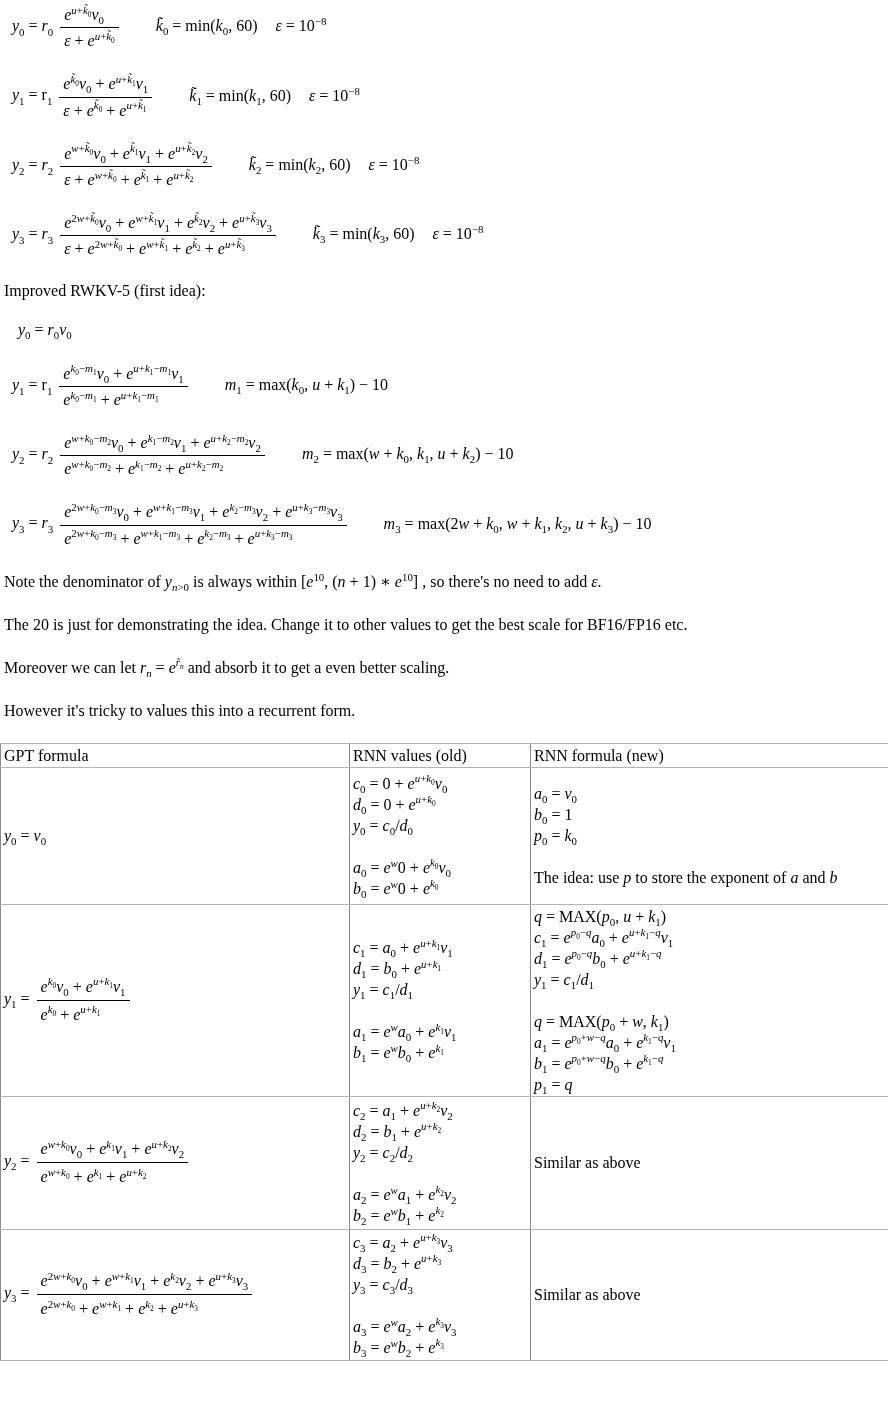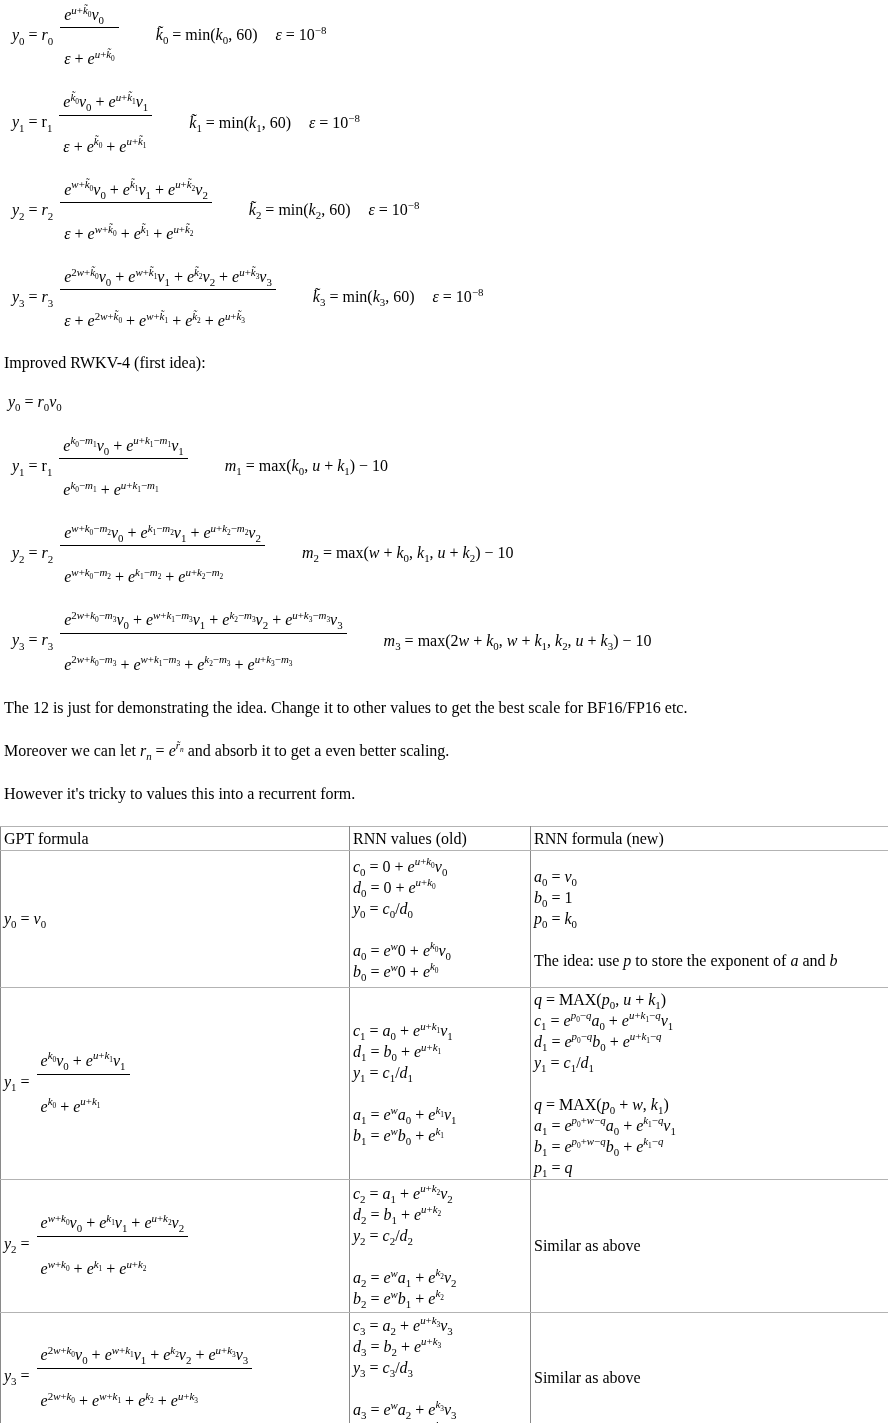--- a/index.html
+++ b/index.html
@@ -7,27 +7,27 @@
     width: 888px; height: 1423px; overflow: hidden;
     background: #ffffff; color: #000000;
     font-family: "Liberation Serif", "DejaVu Serif", serif;
     font-size: 16px;
   }
   .doc { padding-top: 4px; }
   .body-text { padding-left: 4px; padding-right: 4px; }
   .heading { margin: 0 0 21px 0; }
   .heading.improved { margin: 0 0 20px 0; }
   .eq { margin: 0 0 22px 8px; line-height: 1.2; white-space: nowrap; }
-  .eq.single { margin: 0 0 24px 4px; }
+  .eq.single { margin: 0 0 24px 14px; }
   .para { margin: 0 0 21px 0; line-height: 22px; }
   .para.last { margin-bottom: 9px; }
   sub, sup { line-height: 0; font-size: 68%; }
   .frac { display: inline-block; vertical-align: middle; text-align: left; margin: 0 3px; }
   .frac .num { display: block; padding: 1px 4px 3px 4px; }
-  .frac .den { display: block; border-top: 1px solid #000; padding: 21px 4px 1px 4px; }
+  .frac .den { display: block; border-top: 1px solid #000; padding: 3px 4px 1px 4px; }
   .side { margin-left: 34px; }
   .side2 { margin-left: 18px; }
   table.formula-table {
     border-collapse: collapse; table-layout: fixed; width: 888px;
   }
   table.formula-table td {
     border-top: 1px solid #b3b3b3; border-bottom: 1px solid #b3b3b3;
     border-left: 1px solid #8a8a8a; border-right: 1px solid #8a8a8a;
     vertical-align: middle; text-align: left;
     padding: 1px 3px; line-height: 21px; font-weight: normal;
@@ -45,28 +45,29 @@
 
 <div class="doc">
   <div class="body-text">
 
 
     <div class="eq"><i>y</i><sub>0</sub> = <i>r</i><sub>0</sub> <span class="frac"><span class="num"><i>e</i><sup><i>u</i>+<i>k̃</i><sub>0</sub></sup><i>v</i><sub>0</sub></span><span class="den"><i>ε</i> + <i>e</i><sup><i>u</i>+<i>k̃</i><sub>0</sub></sup></span></span><span class="side"><i>k̃</i><sub>0</sub> = min(<i>k</i><sub>0</sub>, 60)</span><span class="side2"><i>ε</i> = 10<sup>−8</sup></span></div>
     <div class="eq"><i>y</i><sub>1</sub> = r<sub>1</sub> <span class="frac"><span class="num"><i>e</i><sup><i>k̃</i><sub>0</sub></sup><i>v</i><sub>0</sub> + <i>e</i><sup><i>u</i>+<i>k̃</i><sub>1</sub></sup><i>v</i><sub>1</sub></span><span class="den"><i>ε</i> + <i>e</i><sup><i>k̃</i><sub>0</sub></sup> + <i>e</i><sup><i>u</i>+<i>k̃</i><sub>1</sub></sup></span></span><span class="side"><i>k̃</i><sub>1</sub> = min(<i>k</i><sub>1</sub>, 60)</span><span class="side2"><i>ε</i> = 10<sup>−8</sup></span></div>
     <div class="eq"><i>y</i><sub>2</sub> = <i>r</i><sub>2</sub> <span class="frac"><span class="num"><i>e</i><sup><i>w</i>+<i>k̃</i><sub>0</sub></sup><i>v</i><sub>0</sub> + <i>e</i><sup><i>k̃</i><sub>1</sub></sup><i>v</i><sub>1</sub> + <i>e</i><sup><i>u</i>+<i>k̃</i><sub>2</sub></sup><i>v</i><sub>2</sub></span><span class="den"><i>ε</i> + <i>e</i><sup><i>w</i>+<i>k̃</i><sub>0</sub></sup> + <i>e</i><sup><i>k̃</i><sub>1</sub></sup> + <i>e</i><sup><i>u</i>+<i>k̃</i><sub>2</sub></sup></span></span><span class="side"><i>k̃</i><sub>2</sub> = min(<i>k</i><sub>2</sub>, 60)</span><span class="side2"><i>ε</i> = 10<sup>−8</sup></span></div>
     <div class="eq"><i>y</i><sub>3</sub> = <i>r</i><sub>3</sub> <span class="frac"><span class="num"><i>e</i><sup>2<i>w</i>+<i>k̃</i><sub>0</sub></sup><i>v</i><sub>0</sub> + <i>e</i><sup><i>w</i>+<i>k̃</i><sub>1</sub></sup><i>v</i><sub>1</sub> + <i>e</i><sup><i>k̃</i><sub>2</sub></sup><i>v</i><sub>2</sub> + <i>e</i><sup><i>u</i>+<i>k̃</i><sub>3</sub></sup><i>v</i><sub>3</sub></span><span class="den"><i>ε</i> + <i>e</i><sup>2<i>w</i>+<i>k̃</i><sub>0</sub></sup> + <i>e</i><sup><i>w</i>+<i>k̃</i><sub>1</sub></sup> + <i>e</i><sup><i>k̃</i><sub>2</sub></sup> + <i>e</i><sup><i>u</i>+<i>k̃</i><sub>3</sub></sup></span></span><span class="side"><i>k̃</i><sub>3</sub> = min(<i>k</i><sub>3</sub>, 60)</span><span class="side2"><i>ε</i> = 10<sup>−8</sup></span></div>
 
-    <p class="heading improved">Improved RWKV-4 (first idea):</p>
+    <p class="heading improved">Improved RWKV-5 (first idea):</p>
 
     <div class="eq single"><i>y</i><sub>0</sub> = <i>r</i><sub>0</sub><i>v</i><sub>0</sub></div>
     <div class="eq"><i>y</i><sub>1</sub> = r<sub>1</sub> <span class="frac"><span class="num"><i>e</i><sup><i>k</i><sub>0</sub>−<i>m</i><sub>1</sub></sup><i>v</i><sub>0</sub> + <i>e</i><sup><i>u</i>+<i>k</i><sub>1</sub>−<i>m</i><sub>1</sub></sup><i>v</i><sub>1</sub></span><span class="den"><i>e</i><sup><i>k</i><sub>0</sub>−<i>m</i><sub>1</sub></sup> + <i>e</i><sup><i>u</i>+<i>k</i><sub>1</sub>−<i>m</i><sub>1</sub></sup></span></span><span class="side"><i>m</i><sub>1</sub> = max(<i>k</i><sub>0</sub>, <i>u</i> + <i>k</i><sub>1</sub>) − 10</span></div>
     <div class="eq"><i>y</i><sub>2</sub> = <i>r</i><sub>2</sub> <span class="frac"><span class="num"><i>e</i><sup><i>w</i>+<i>k</i><sub>0</sub>−<i>m</i><sub>2</sub></sup><i>v</i><sub>0</sub> + <i>e</i><sup><i>k</i><sub>1</sub>−<i>m</i><sub>2</sub></sup><i>v</i><sub>1</sub> + <i>e</i><sup><i>u</i>+<i>k</i><sub>2</sub>−<i>m</i><sub>2</sub></sup><i>v</i><sub>2</sub></span><span class="den"><i>e</i><sup><i>w</i>+<i>k</i><sub>0</sub>−<i>m</i><sub>2</sub></sup> + <i>e</i><sup><i>k</i><sub>1</sub>−<i>m</i><sub>2</sub></sup> + <i>e</i><sup><i>u</i>+<i>k</i><sub>2</sub>−<i>m</i><sub>2</sub></sup></span></span><span class="side"><i>m</i><sub>2</sub> = max(<i>w</i> + <i>k</i><sub>0</sub>, <i>k</i><sub>1</sub>, <i>u</i> + <i>k</i><sub>2</sub>) − 10</span></div>
     <div class="eq"><i>y</i><sub>3</sub> = <i>r</i><sub>3</sub> <span class="frac"><span class="num"><i>e</i><sup>2<i>w</i>+<i>k</i><sub>0</sub>−<i>m</i><sub>3</sub></sup><i>v</i><sub>0</sub> + <i>e</i><sup><i>w</i>+<i>k</i><sub>1</sub>−<i>m</i><sub>3</sub></sup><i>v</i><sub>1</sub> + <i>e</i><sup><i>k</i><sub>2</sub>−<i>m</i><sub>3</sub></sup><i>v</i><sub>2</sub> + <i>e</i><sup><i>u</i>+<i>k</i><sub>3</sub>−<i>m</i><sub>3</sub></sup><i>v</i><sub>3</sub></span><span class="den"><i>e</i><sup>2<i>w</i>+<i>k</i><sub>0</sub>−<i>m</i><sub>3</sub></sup> + <i>e</i><sup><i>w</i>+<i>k</i><sub>1</sub>−<i>m</i><sub>3</sub></sup> + <i>e</i><sup><i>k</i><sub>2</sub>−<i>m</i><sub>3</sub></sup> + <i>e</i><sup><i>u</i>+<i>k</i><sub>3</sub>−<i>m</i><sub>3</sub></sup></span></span><span class="side"><i>m</i><sub>3</sub> = max(2<i>w</i> + <i>k</i><sub>0</sub>, <i>w</i> + <i>k</i><sub>1</sub>, <i>k</i><sub>2</sub>, <i>u</i> + <i>k</i><sub>3</sub>) − 10</span></div>
 
-    <p class="para">The 12 is just for demonstrating the idea. Change it to other values to get the best scale for BF16/FP16 etc.</p>
+    <p class="para">Note the denominator of <i>y</i><sub><i>n</i>&gt;0</sub> is always within [<i>e</i><sup>10</sup>, (<i>n</i> + 1) ∗ <i>e</i><sup>10</sup>] , so there's no need to add <i>ε</i>.</p>
+    <p class="para">The 20 is just for demonstrating the idea. Change it to other values to get the best scale for BF16/FP16 etc.</p>
     <p class="para">Moreover we can let <i>r</i><sub><i>n</i></sub> = <i>e</i><sup><i>r̃</i><sub><i>n</i></sub></sup> and absorb it to get a even better scaling.</p>
     <p class="para">However it's tricky to values this into a recurrent form.</p>
 
   </div>
 
   <table class="formula-table">
     <colgroup>
       <col class="c1">
         <col class="c2">
         <col class="c3">

